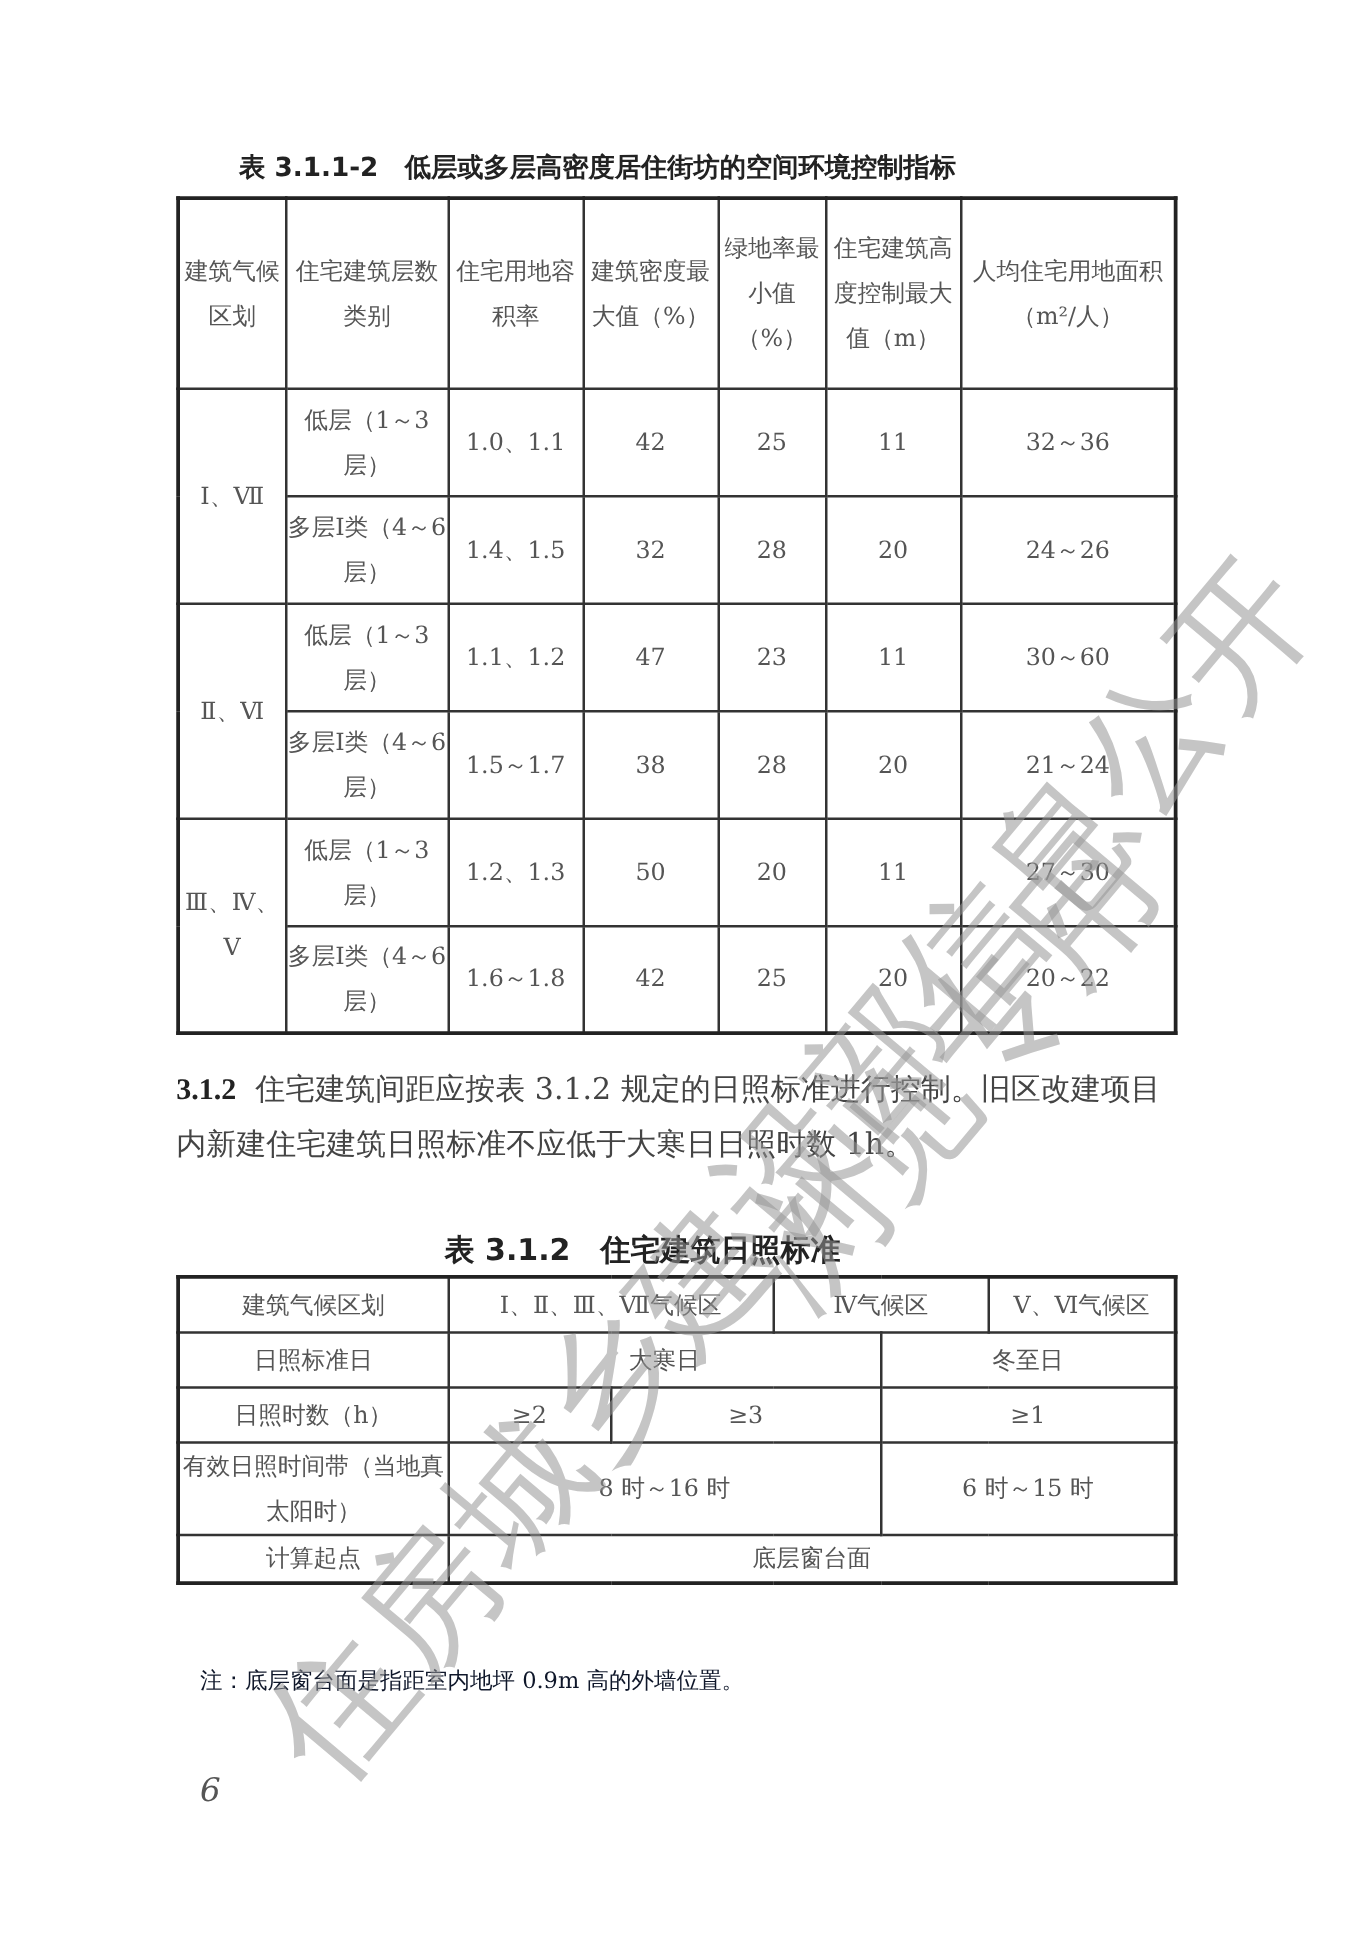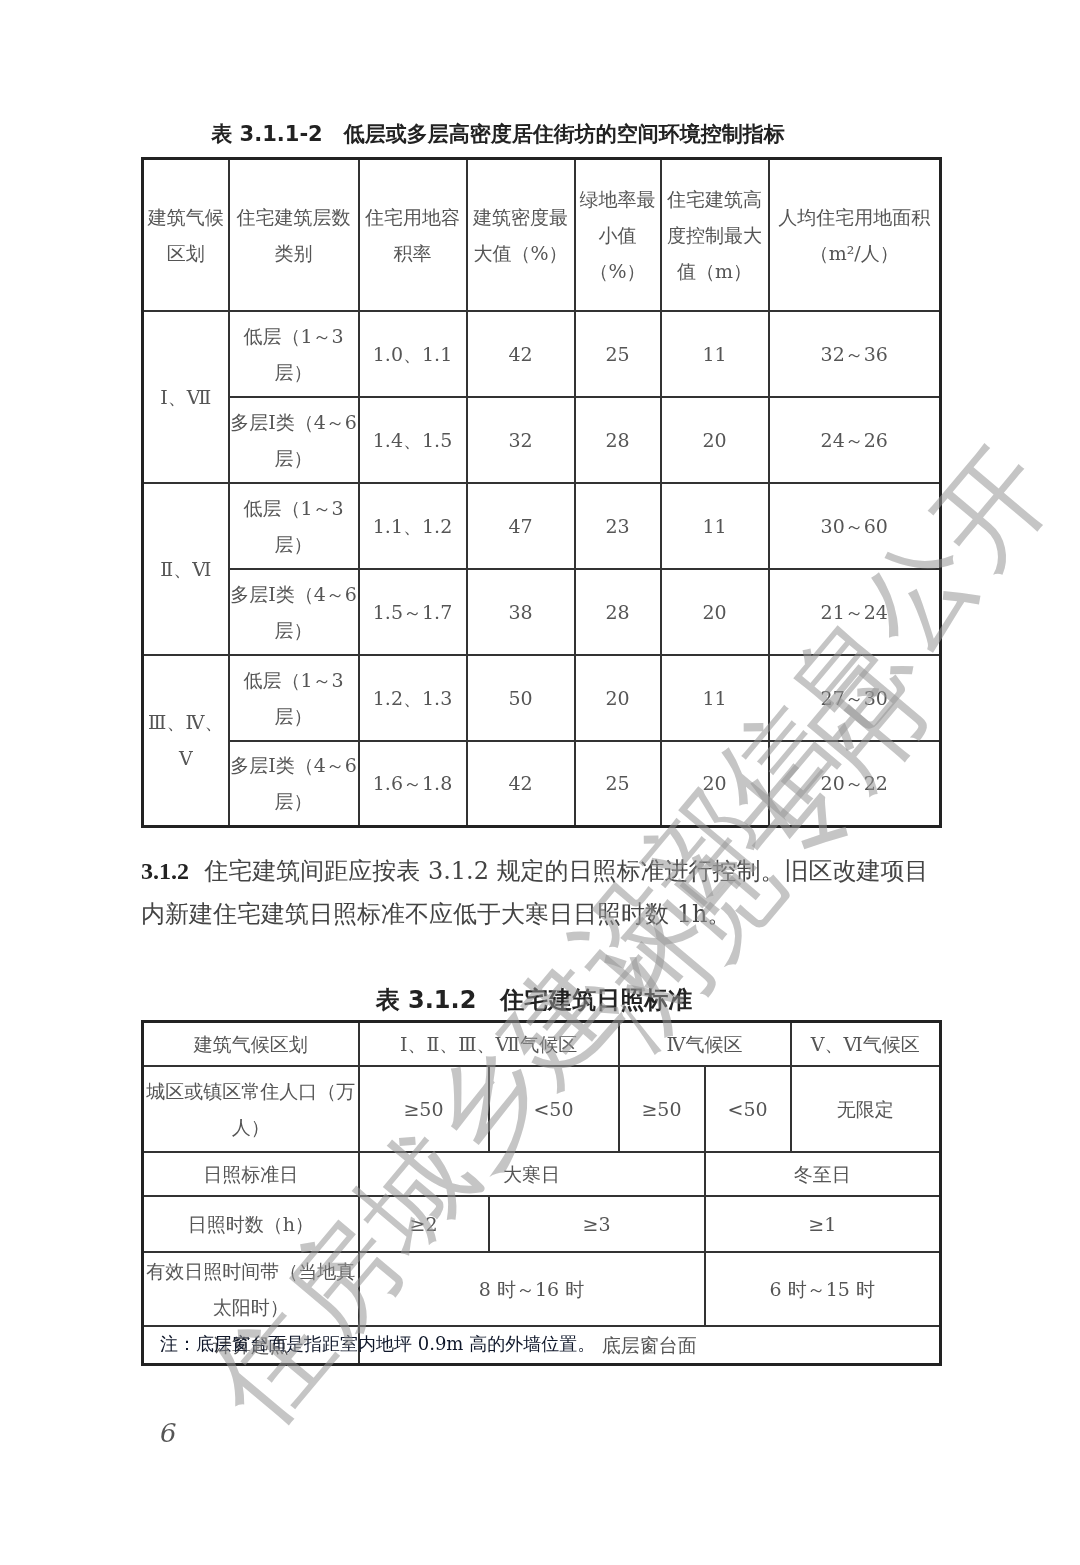--- a/index.html
+++ b/index.html
@@ -2,21 +2,21 @@
 <html><head>
   <meta charset="utf-8">
   <style>
     html, body { margin: 0; padding: 0; }
     body {
       width: 1080px; height: 1565px; background: #ffffff; position: relative; overflow: hidden;
       font-family: "DejaVu Serif", "Liberation Serif", serif; color: #333;
     }
     .caption {
       position: absolute; left: 0; width: 956px; text-align: center;
-      font-family: "DejaVu Sans", "Liberation Sans", sans-serif; font-weight: bold; color: #222; padding-left: 20px;
+      font-family: "DejaVu Sans", "Liberation Sans", sans-serif; font-weight: bold; color: #222;
     }
     #cap1 { top: 120px; font-size: 21px; }
     #cap2 { top: 984px; font-size: 24px; margin-left: 36px; }
     table { position: absolute; border-collapse: collapse; table-layout: fixed; border-radius: 29px; }
     td { border: 2px solid #333; text-align: center; vertical-align: middle; font-size: 19px; color: #555; line-height: 36px; padding: 0; }
     #t1 { left: 141px; top: 157px; width: 798px; border: 3px solid #222; }
     #t2 { left: 141px; top: 1020px; width: 798px; border: 3px solid #222; }
     .para { position: absolute; left: 141px; width: 800px; font-size: 24px; line-height: 43px; color: #444; }
     .para b { font-family: "Liberation Serif", serif; color: #222; }
     .note { position: absolute; left: 160px; top: 1332px; font-size: 18px; color: #0f172a; }
@@ -117,34 +117,26 @@
       <col style="width:86px">
       <col style="width:150px">
     </colgroup>
   <tbody>
       <tr style="height:44px">
     <td>建筑气候区划</td>
     <td colspan="2">Ⅰ、Ⅱ、Ⅲ、Ⅶ气候区</td>
     <td colspan="2">Ⅳ气候区</td>
     <td>Ⅴ、Ⅵ气候区</td>
   </tr>
-  <tr style="height:86px">
-    <td>城区或镇区常住人口（万人）</td>
-    <td>≥50</td>
-    <td>&lt;50</td>
-    <td>≥50</td>
-    <td>&lt;50</td>
-    <td>无限定</td>
-  </tr>
   <tr style="height:44px">
     <td>日照标准日</td>
     <td colspan="3">大寒日</td>
     <td colspan="2">冬至日</td>
   </tr>
-  <tr style="height:56px">
+  <tr style="height:44px">
     <td>日照时数（h）</td>
     <td>≥2</td>
     <td colspan="2">≥3</td>
     <td colspan="2">≥1</td>
   </tr>
   <tr style="height:74px">
     <td>有效日照时间带（当地真太阳时）</td>
     <td colspan="3">8 时～16 时</td>
     <td colspan="2">6 时～15 时</td>
   </tr>

